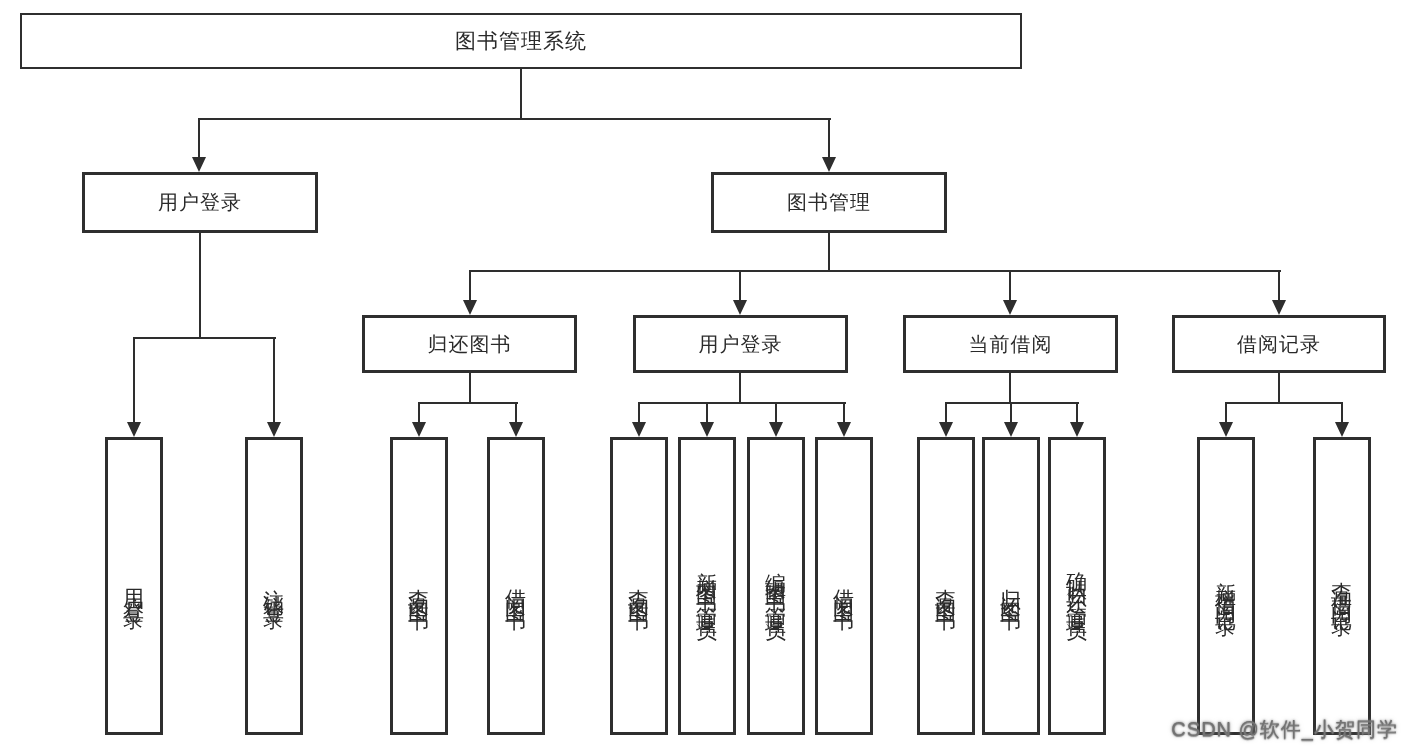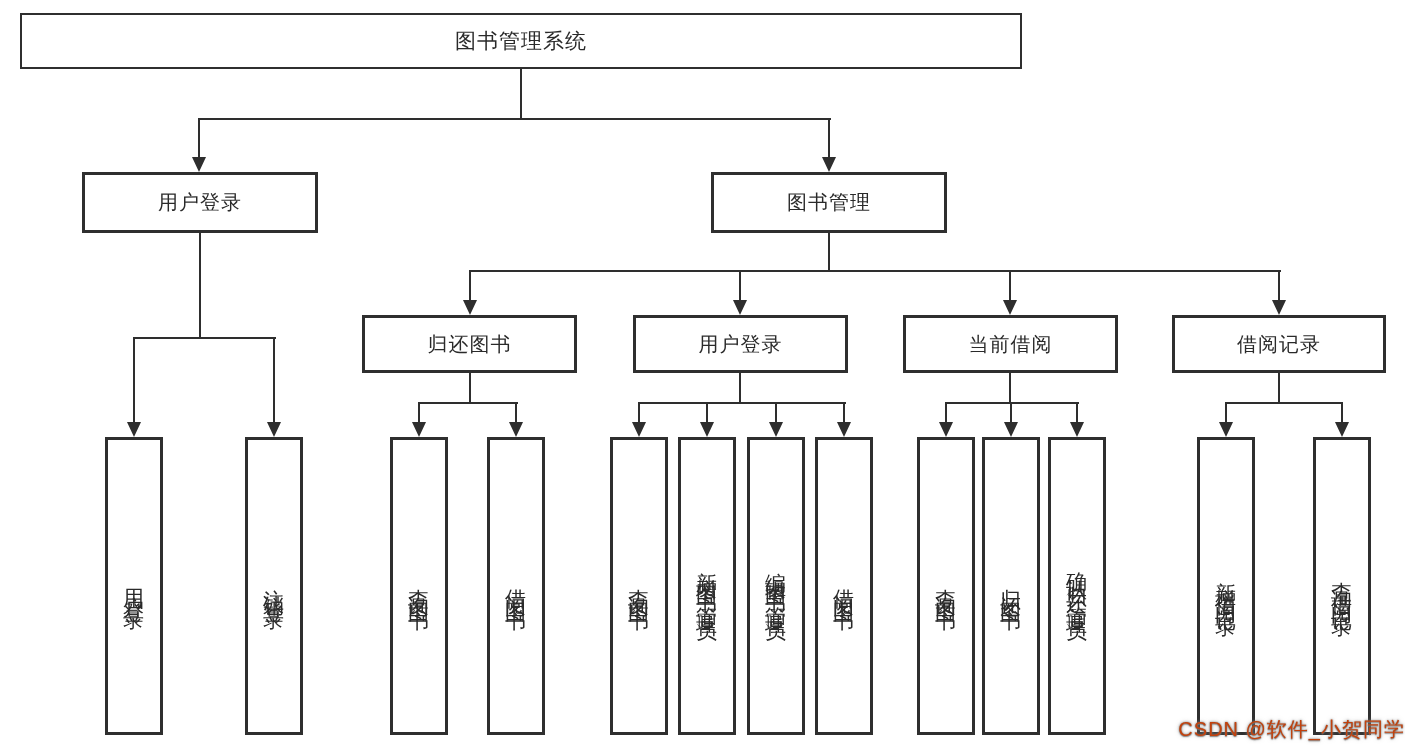--- a/index.html
+++ b/index.html
@@ -46,23 +46,23 @@
   }
   .line{position:absolute;background:var(--line);}
   .arrow{
     position:absolute;width:0;height:0;
     border-left:7px solid transparent;
     border-right:7px solid transparent;
     border-top:15px solid var(--line);
   }
   .watermark{
     position:absolute;
-    right:0;top:716px;
+    right:7px;top:716px;
     font-size:20px;
-    color:#c2410c;
+    color:#737373;
     text-shadow:0 0 2px rgba(110,110,110,.95), 0 0 4px rgba(150,150,150,.7), 0 1px 1px rgba(120,120,120,.8);
     letter-spacing:1px;
     white-space:nowrap;
   }
 </style>
 </head>
 <body>
 
 <div class="canvas">
 

